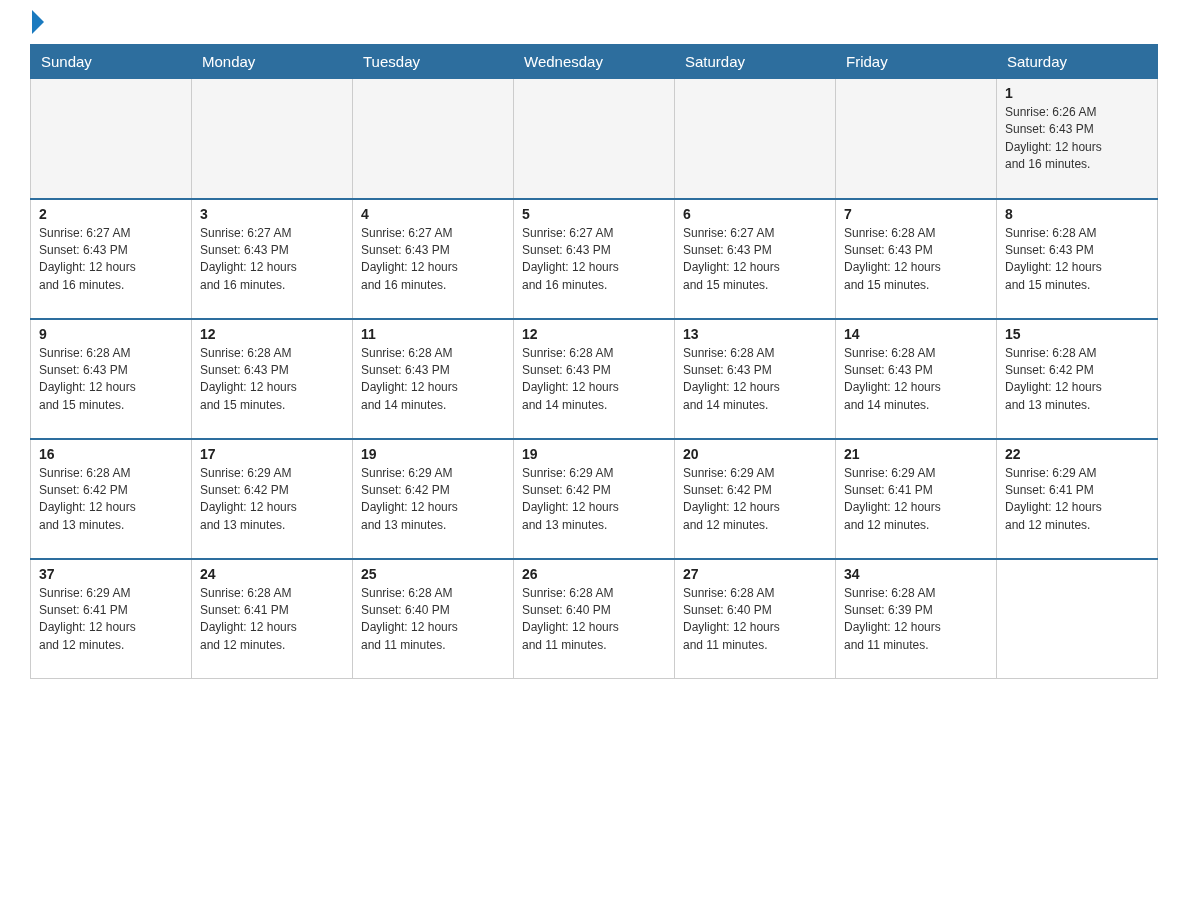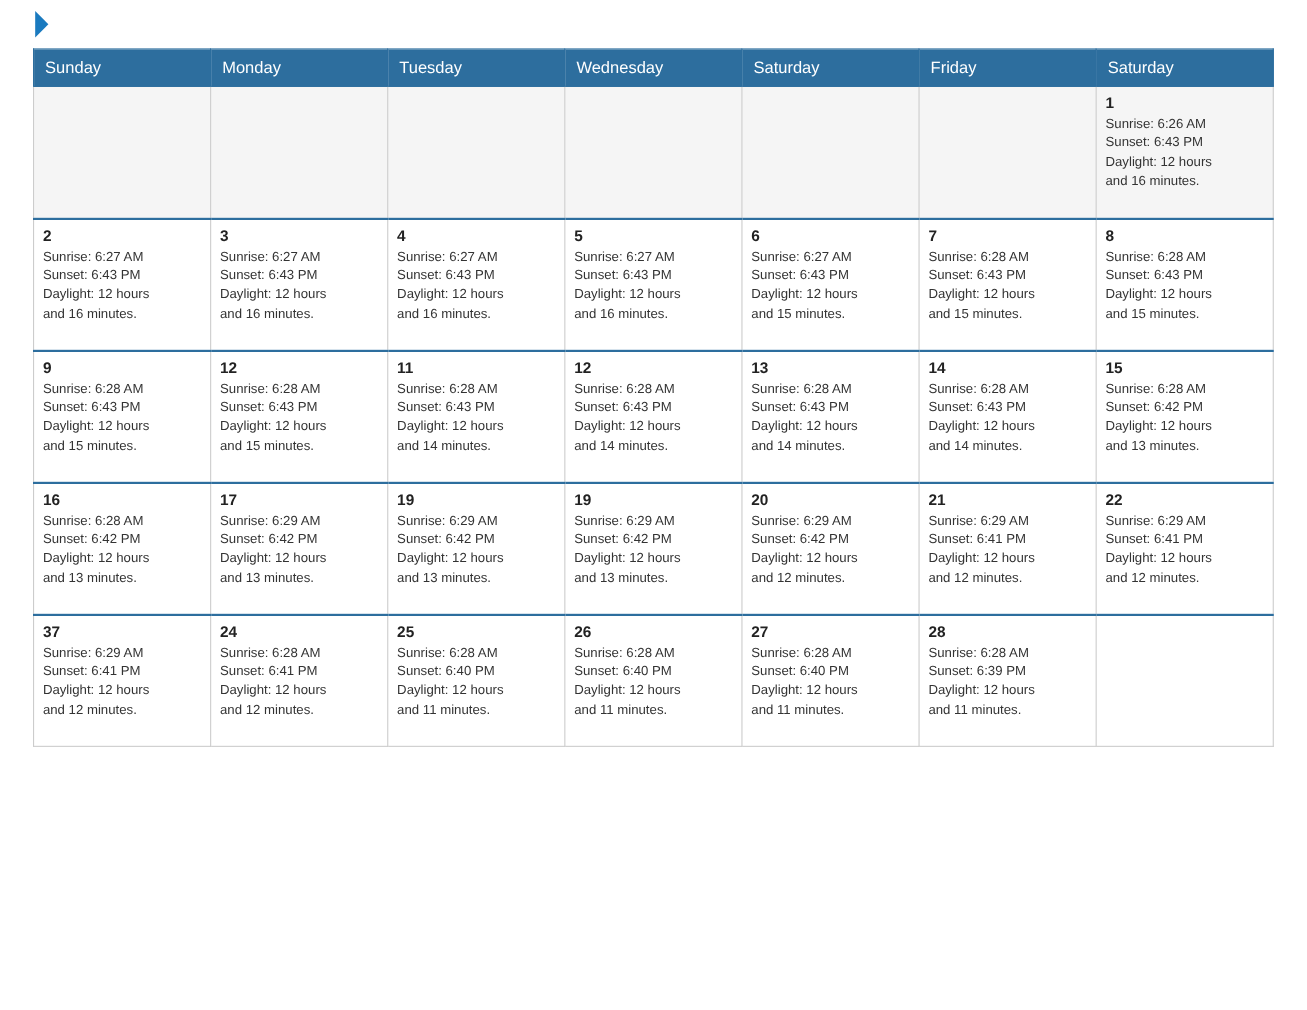--- a/index.html
+++ b/index.html
@@ -337,21 +337,21 @@
 and 11 minutes.</div>
         </td>
         <td>
           <span class="day-number">27</span>
           <div class="day-info" style="white-space: pre-line;">Sunrise: 6:28 AM
 Sunset: 6:40 PM
 Daylight: 12 hours
 and 11 minutes.</div>
         </td>
         <td>
-          <span class="day-number">28</span>
+          <span class="day-number">34</span>
           <div class="day-info" style="white-space: pre-line;">Sunrise: 6:28 AM
 Sunset: 6:39 PM
 Daylight: 12 hours
 and 11 minutes.</div>
         </td>
         <td class="empty-cell"></td>
       </tr>
     </tbody>
 </table>
 

